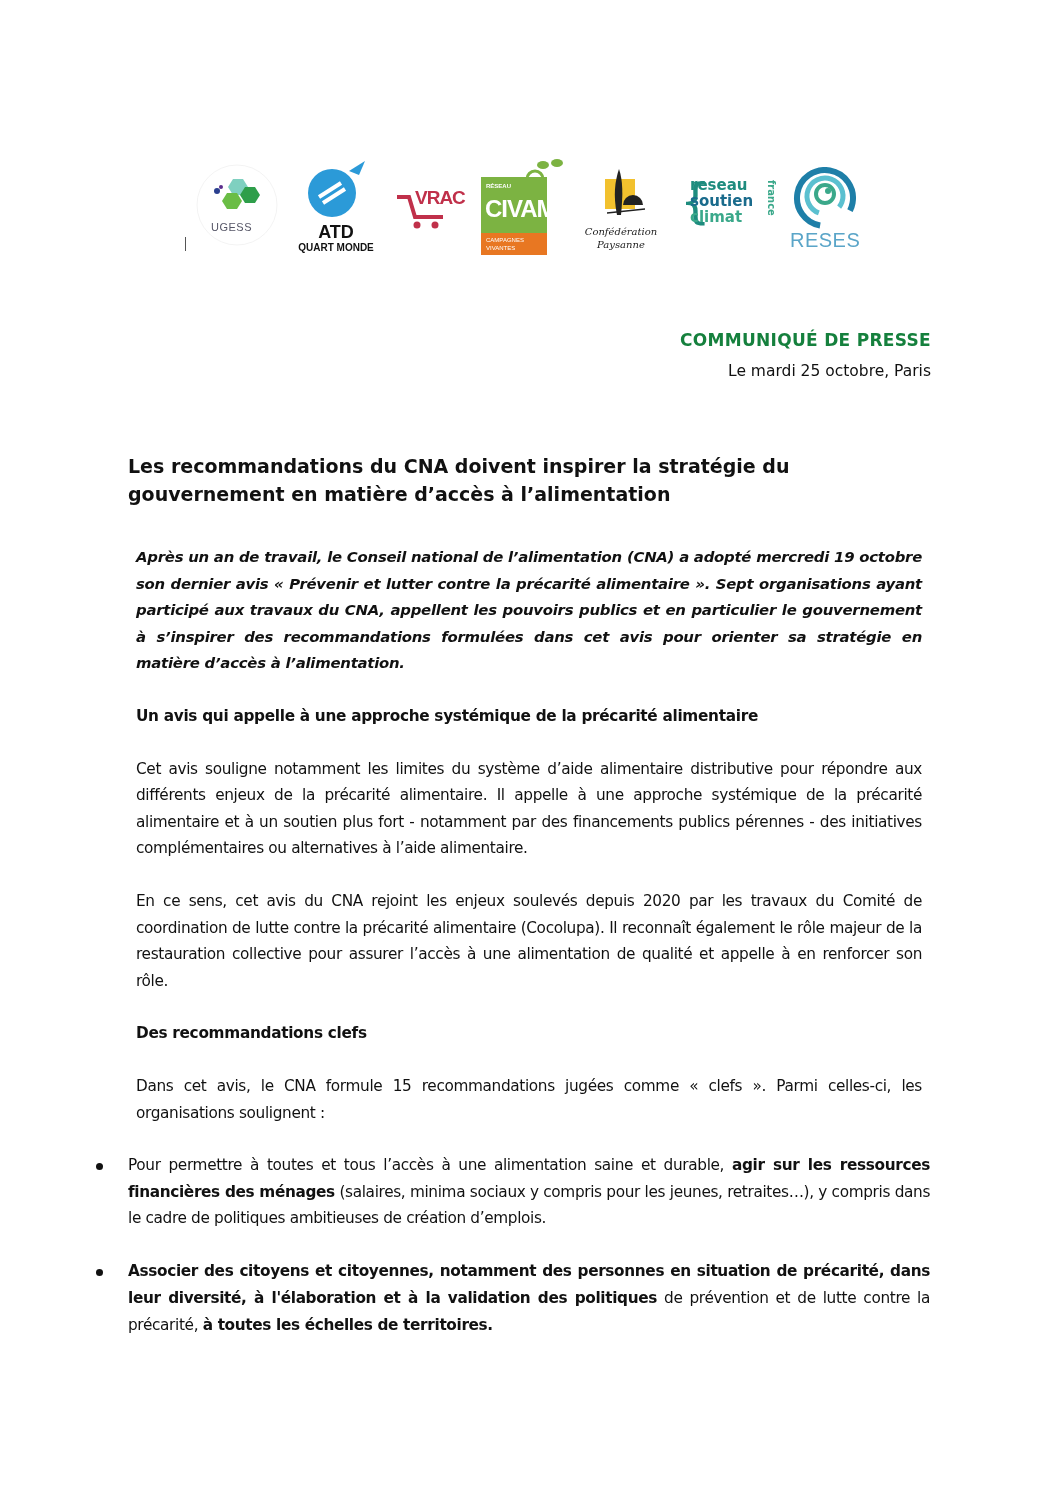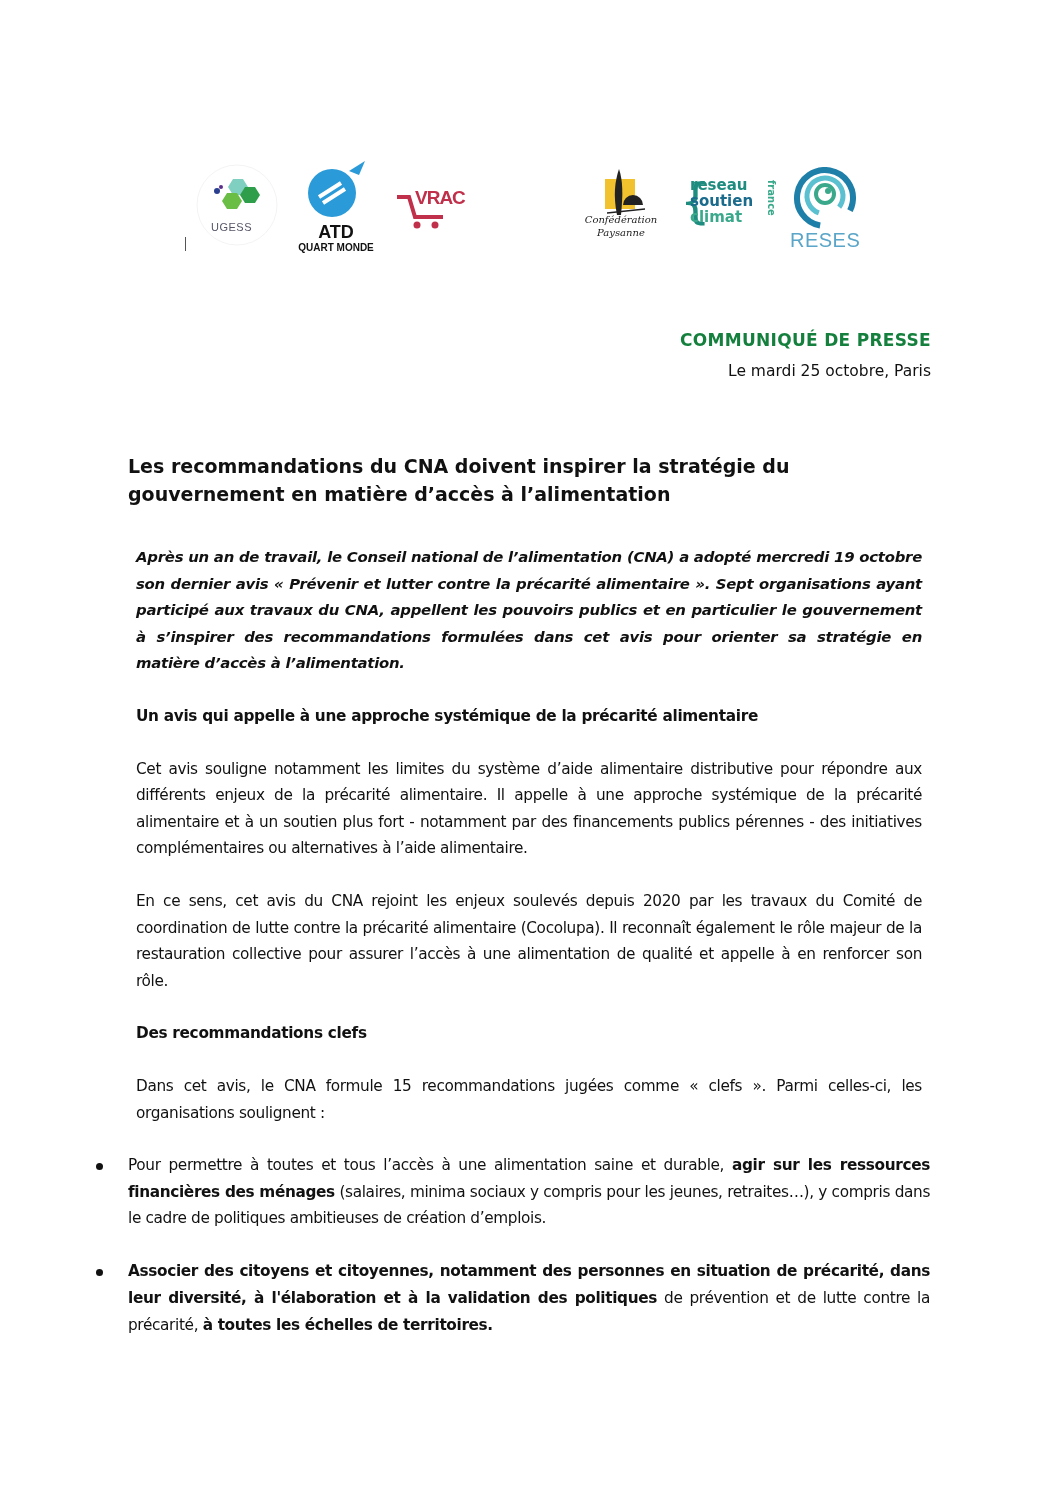--- a/index.html
+++ b/index.html
@@ -21,21 +21,21 @@
   .vrac { left: 210px; top: 32px; width: 75px; height: 45px; }
   .vrac-name { position: absolute; left: 20px; top: 0px; font-family: "Liberation Sans", sans-serif; font-weight: bold; font-size: 19px; color: #c0304a; letter-spacing: -1px; }
   
   .civam { left: 296px; top: 2px; width: 90px; height: 98px; }
   .civam-box { position: absolute; left: 0; top: 20px; width: 66px; height: 56px; background: #7cb342; }
   .civam-orange { position: absolute; left: 0; top: 76px; width: 66px; height: 22px; background: #e87722; color: #fff; font-family: "Liberation Sans", sans-serif; font-size: 6px; line-height: 8px; padding: 3px 0 0 5px; box-sizing: border-box; }
   .civam-res { position: absolute; left: 5px; top: 26px; color: #fff; font-family: "Liberation Sans", sans-serif; font-size: 6px; font-weight: bold; }
   .civam-name { position: absolute; left: 4px; top: 38px; color: #fff; font-family: "Liberation Sans", sans-serif; font-weight: bold; font-size: 24px; letter-spacing: -1px; }
   
   .conf { left: 394px; top: 10px; width: 84px; height: 90px; }
-  .conf-name { position: absolute; left: 0; top: 48px; width: 84px; text-align: center; font-family: "DejaVu Serif", serif; font-style: italic; font-size: 10px; line-height: 13px; color: #222; }
+  .conf-name { position: absolute; left: 0; top: 60px; width: 84px; text-align: center; font-family: "DejaVu Serif", serif; font-style: italic; font-size: 10px; line-height: 13px; color: #222; }
   
   .rac { left: 495px; top: 20px; width: 100px; height: 60px; }
   .rac-brace { position: absolute; left: 0; top: 0; font-size: 48px; color: #1e8c7e; line-height: 52px; font-family: "DejaVu Sans", sans-serif; }
   .rac-lines { position: absolute; left: 10px; top: 2px; font-family: "DejaVu Sans", sans-serif; font-weight: bold; font-size: 15px; line-height: 16px; color: #1e8c7e; }
   .rac-lines .l2 { color: #1a6b8c; }
   .rac-lines .l3 { color: #3aa88a; }
   .rac-france { position: absolute; left: 86px; top: 5px; writing-mode: vertical-rl; font-family: "DejaVu Sans", sans-serif; font-weight: bold; font-size: 10px; color: #3aa88a; }
   
   .reses { left: 605px; top: 12px; width: 70px; height: 90px; }
   .reses-name { position: absolute; left: 0; top: 62px; width: 70px; text-align: center; font-family: "Liberation Sans", sans-serif; font-size: 20px; color: #5aa5c8; letter-spacing: 0.5px; }
@@ -93,20 +93,34 @@
 
   <div class="logo vrac">
     <svg width="75" height="45" viewBox="0 0 75 45">
       <path d="M2 10 L14 10 L20 30 L48 30" stroke="#c0304a" stroke-width="4" fill="none"></path>
       <circle cx="22" cy="38" r="3.5" fill="#c0304a"></circle>
       <circle cx="40" cy="38" r="3.5" fill="#c0304a"></circle>
     </svg>
     <span class="vrac-name">VRAC</span>
   </div>
 
+  <div class="logo civam">
+    <svg width="90" height="24" viewBox="0 0 90 24" style="position:absolute;left:0;top:0;">
+      <ellipse cx="62" cy="8" rx="6" ry="4" fill="#7cb342"></ellipse>
+      <ellipse cx="76" cy="6" rx="6" ry="4" fill="#7cb342"></ellipse>
+      <circle cx="54" cy="22" r="8" fill="none" stroke="#7cb342" stroke-width="3"></circle>
+    </svg>
+    <div class="civam-box"></div>
+    <span class="civam-res">RÉSEAU</span>
+    <span class="civam-name">CIVAM</span>
+    <div class="civam-orange">
+      <div>CAMPAGNES</div>
+      <div>VIVANTES</div>
+    </div>
+  </div>
 
   <div class="logo conf">
     <svg width="84" height="56" viewBox="0 0 84 56">
       <rect x="26" y="14" width="30" height="30" fill="#f2c12e"></rect>
       <path d="M40 4 C36 16 34 30 38 50 L42 50 C44 30 44 16 40 4 Z" fill="#222"></path>
       <path d="M44 40 A10 10 0 0 1 64 40 Z" fill="#222"></path>
       <line x1="28" y1="48" x2="66" y2="44" stroke="#222" stroke-width="1.5"></line>
     </svg>
     <div class="conf-name">
       <div>Confédération</div>

